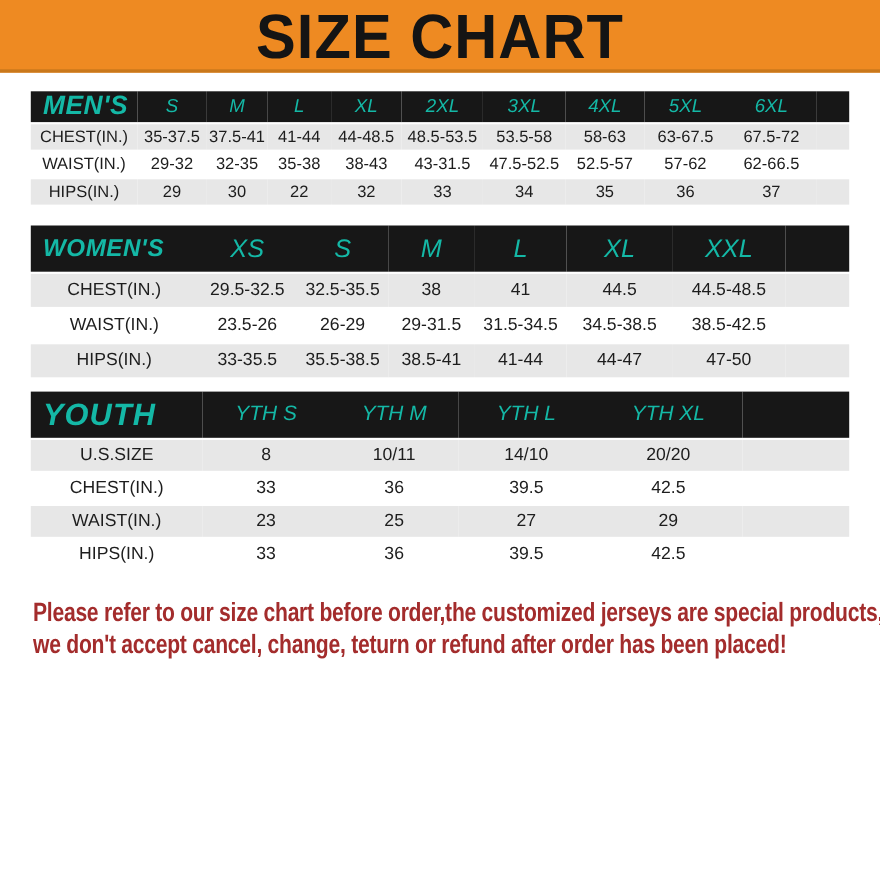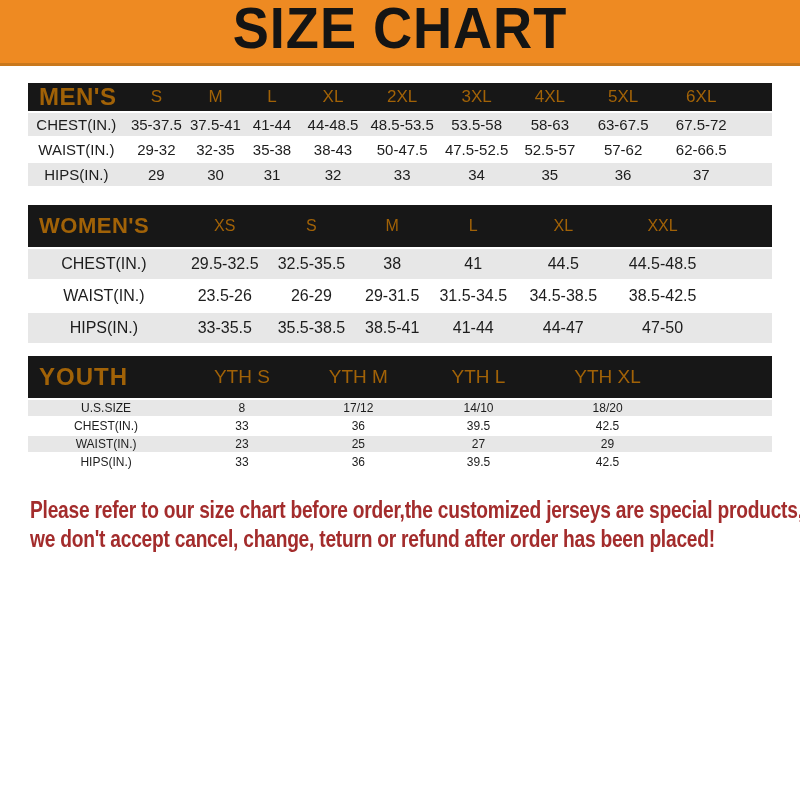--- a/index.html
+++ b/index.html
@@ -2,61 +2,61 @@
 <html><head>
 <meta charset="utf-8">
 <style>
   * { margin:0; padding:0; box-sizing:border-box; }
   html,body { width:800px; height:800px; background:#ffffff; overflow:hidden;
               font-family:"Liberation Sans", sans-serif; }
   .page { width:800px; height:800px; position:relative; background:#fff; }
 
   
   .banner { height:66px; background:#ee8a22; border-bottom:3px solid #c9781c;
-            display:flex; align-items:flex-start; justify-content:center; }
+            display:flex; align-items:flex-end; justify-content:center; }
   .banner-title { font-size:57px; font-weight:bold; color:#141414;
                   letter-spacing:1px; line-height:1; transform:scaleX(0.95); }
 
   
   .section-heading { text-align:center; }
   .section-heading span { display:inline-block; font-weight:bold; color:#101010;
                           letter-spacing:-0.5px; transform:scaleX(0.96); }
   #men-heading   { margin-top:17px; }
   #men-heading span   { font-size:32px; line-height:38px; }
   #women-heading { margin-top:16px; }
   #women-heading span { font-size:34px; line-height:40px; }
   #youth-heading { margin-top:31px; }
   #youth-heading span { font-size:34px; line-height:40px; }
 
   
   table { width:744px; margin:0 auto; table-layout:fixed;
           border-collapse:separate; border-spacing:0 2px; }
   th, td { overflow:hidden; white-space:nowrap; }
-  thead th { background:#171717; color:#a16207; font-weight:normal;
-             text-align:center; vertical-align:middle; }
+  thead th { background:#171717; color:#14b8a6; font-weight:normal;
+             text-align:center; vertical-align:middle;font-style:italic; }
   thead th.tlabel { text-align:left; padding-left:11px; font-weight:bold;
                     letter-spacing:0.5px; }
   tbody td { text-align:center; vertical-align:middle; color:#1d1d1d; }
   tbody tr:nth-child(odd) td  { background:#e7e7e7; }
   tbody tr:nth-child(even) td { background:#ffffff; }
 
   #men-table   { margin-top:15px; }
   #men-table thead th { height:28px; font-size:17px; }
   #men-table thead th.tlabel { font-size:24px; }
   #men-table tbody td { height:23px; font-size:15px; }
 
   #women-table { margin-top:15px; }
-  #women-table thead th { height:42px; font-size:16px; }
+  #women-table thead th { height:42px; font-size:23px; }
   #women-table thead th.tlabel { font-size:22px; }
   #women-table tbody td { height:30px; font-size:16px; }
 
   #youth-table { margin-top:9px; }
   #youth-table thead th { height:42px; font-size:19px; }
-  #youth-table thead th.tlabel { font-size:24px; letter-spacing:1px; }
-  #youth-table tbody td { height:16px; font-size:12px; }
+  #youth-table thead th.tlabel { font-size:28px; letter-spacing:1px; }
+  #youth-table tbody td { height:28px; font-size:16px; }
 
   
   .note { margin-top:23px; padding-left:30px; color:#a32c2c; }
   .note-line { font-size:24px; line-height:29px; font-weight:bold;
                white-space:nowrap; transform:scaleX(0.80);
                transform-origin:0 50%; letter-spacing:-0.3px; }
 </style>
 </head>
 <body>
 
@@ -109,32 +109,32 @@
             <td class="tval">63-67.5</td>
             <td class="tval">67.5-72</td>
             <td class="tval"></td>
           </tr>
           <tr>
             <td class="rlabel">WAIST(IN.)</td>
             <td class="tval">29-32</td>
             <td class="tval">32-35</td>
             <td class="tval">35-38</td>
             <td class="tval">38-43</td>
-            <td class="tval">50-47.5</td>
+            <td class="tval">43-31.5</td>
             <td class="tval">47.5-52.5</td>
             <td class="tval">52.5-57</td>
             <td class="tval">57-62</td>
             <td class="tval">62-66.5</td>
             <td class="tval"></td>
           </tr>
           <tr>
             <td class="rlabel">HIPS(IN.)</td>
             <td class="tval">29</td>
             <td class="tval">30</td>
-            <td class="tval">31</td>
+            <td class="tval">22</td>
             <td class="tval">32</td>
             <td class="tval">33</td>
             <td class="tval">34</td>
             <td class="tval">35</td>
             <td class="tval">36</td>
             <td class="tval">37</td>
             <td class="tval"></td>
           </tr>
         </tbody>
       </table>
@@ -216,23 +216,23 @@
             <th class="tcol">YTH M</th>
             <th class="tcol">YTH L</th>
             <th class="tcol">YTH XL</th>
             <th class="tcol"></th>
           </tr>
         </thead>
         <tbody>
           <tr>
             <td class="rlabel">U.S.SIZE</td>
             <td class="tval">8</td>
-            <td class="tval">17/12</td>
+            <td class="tval">10/11</td>
             <td class="tval">14/10</td>
-            <td class="tval">18/20</td>
+            <td class="tval">20/20</td>
             <td class="tval"></td>
           </tr>
           <tr>
             <td class="rlabel">CHEST(IN.)</td>
             <td class="tval">33</td>
             <td class="tval">36</td>
             <td class="tval">39.5</td>
             <td class="tval">42.5</td>
             <td class="tval"></td>
           </tr>

